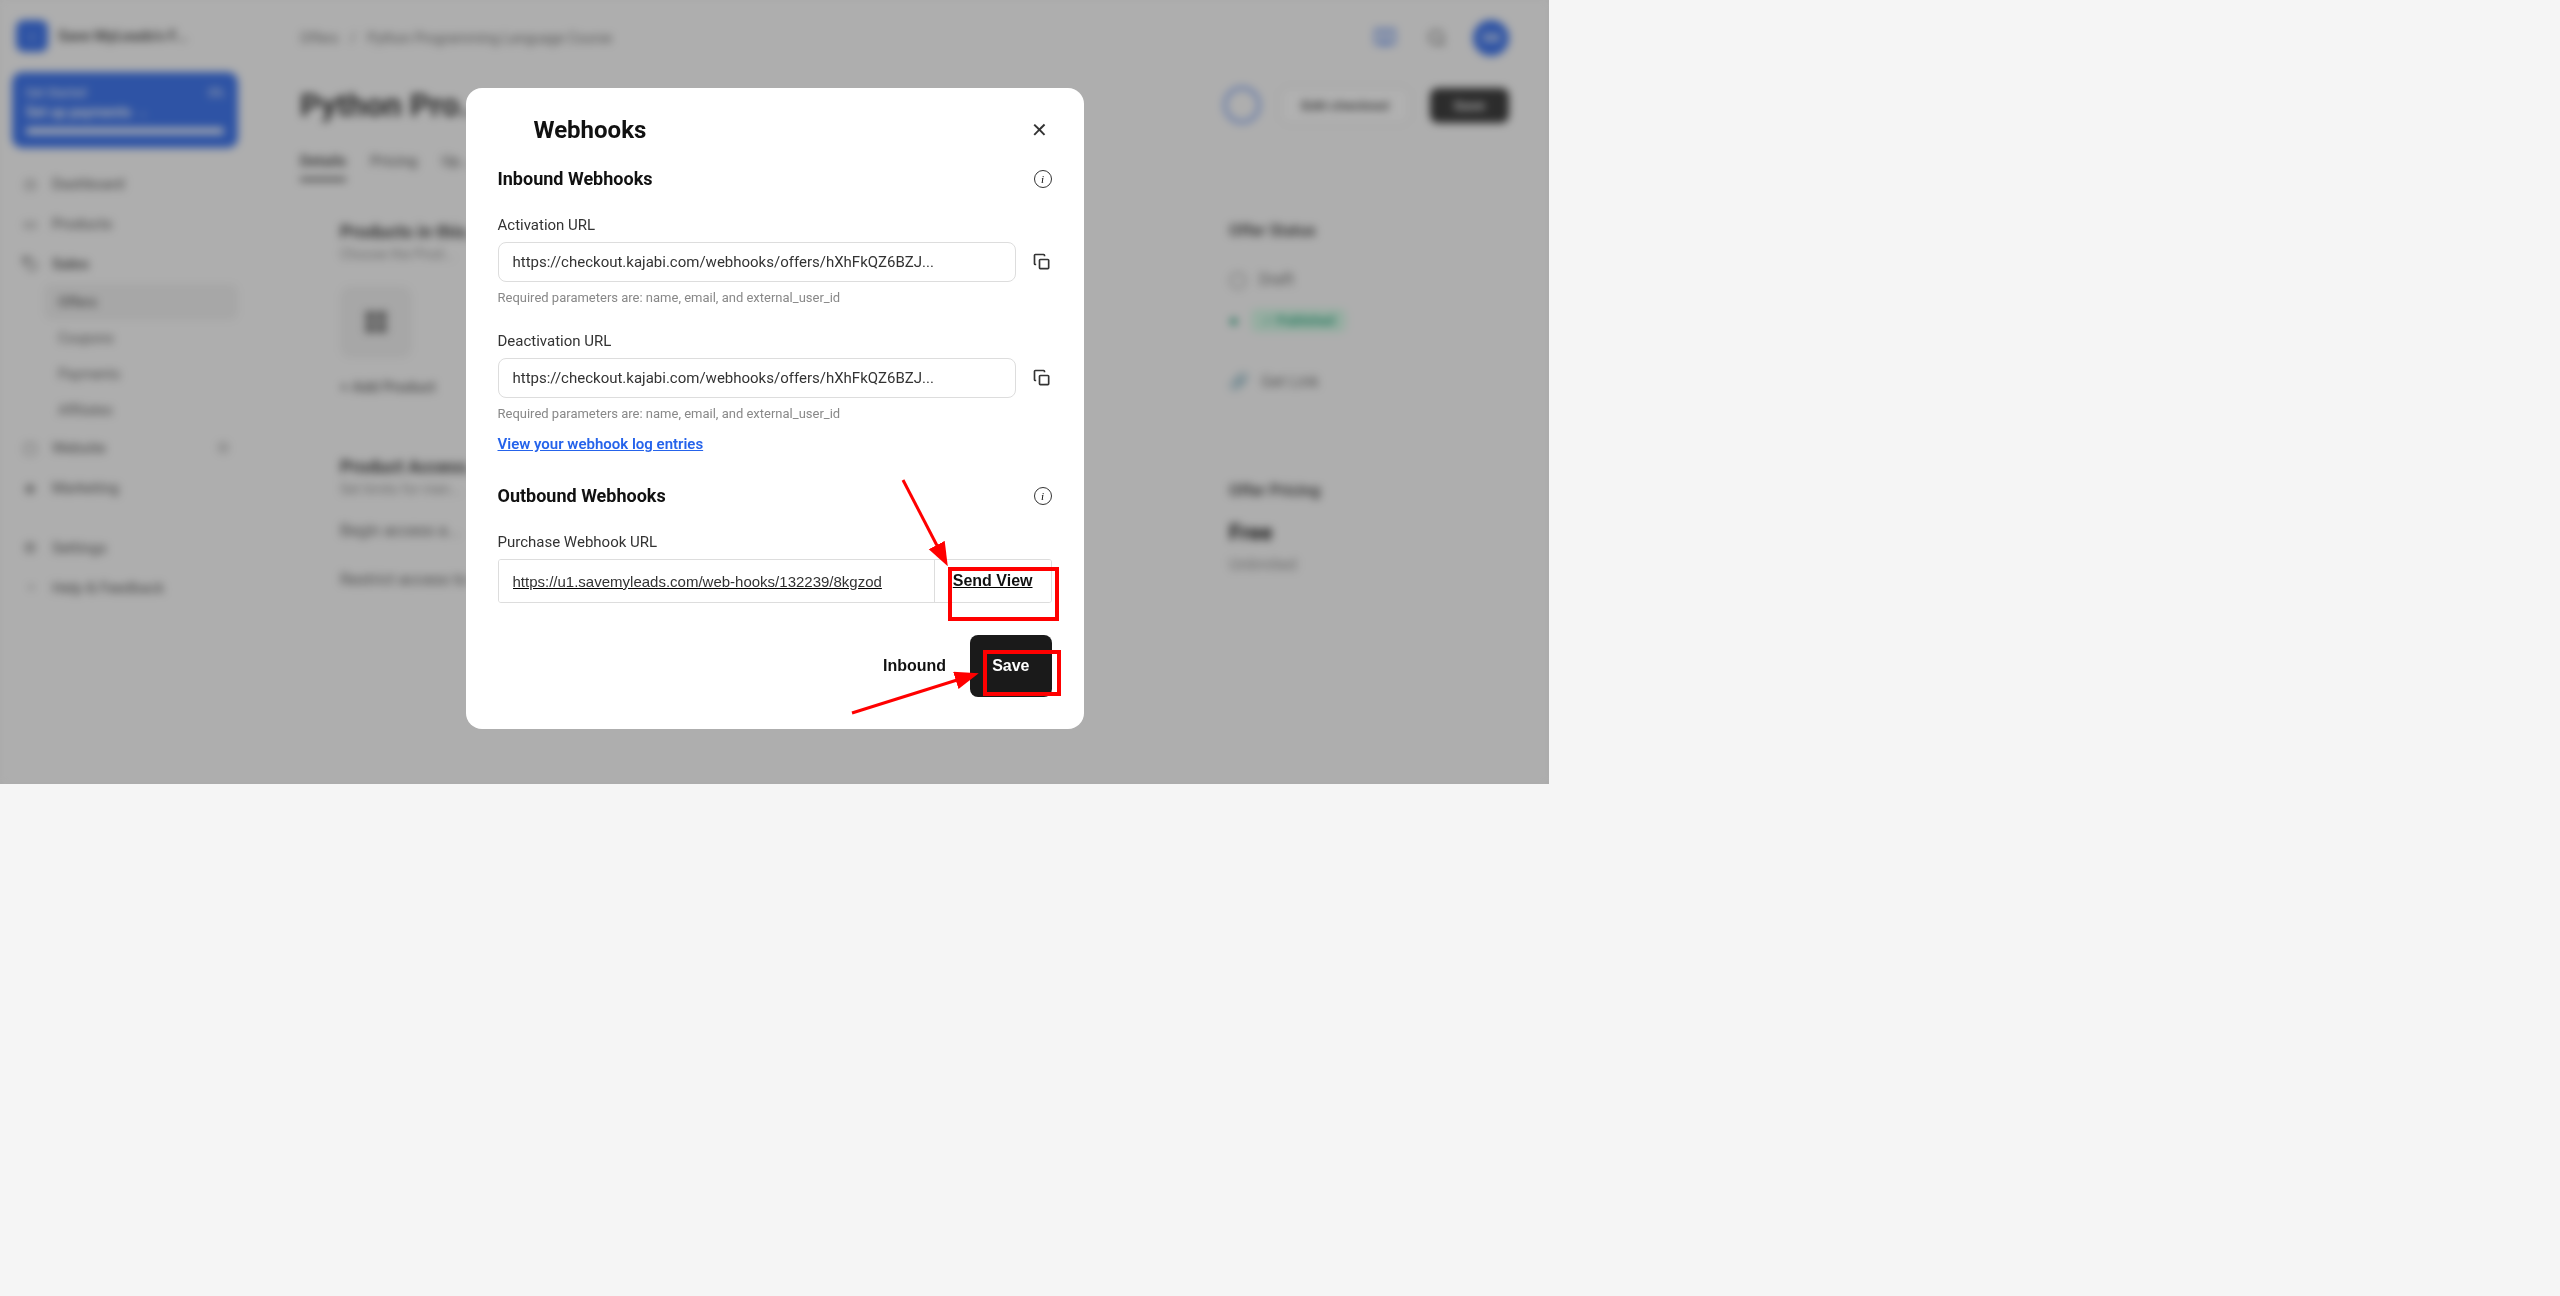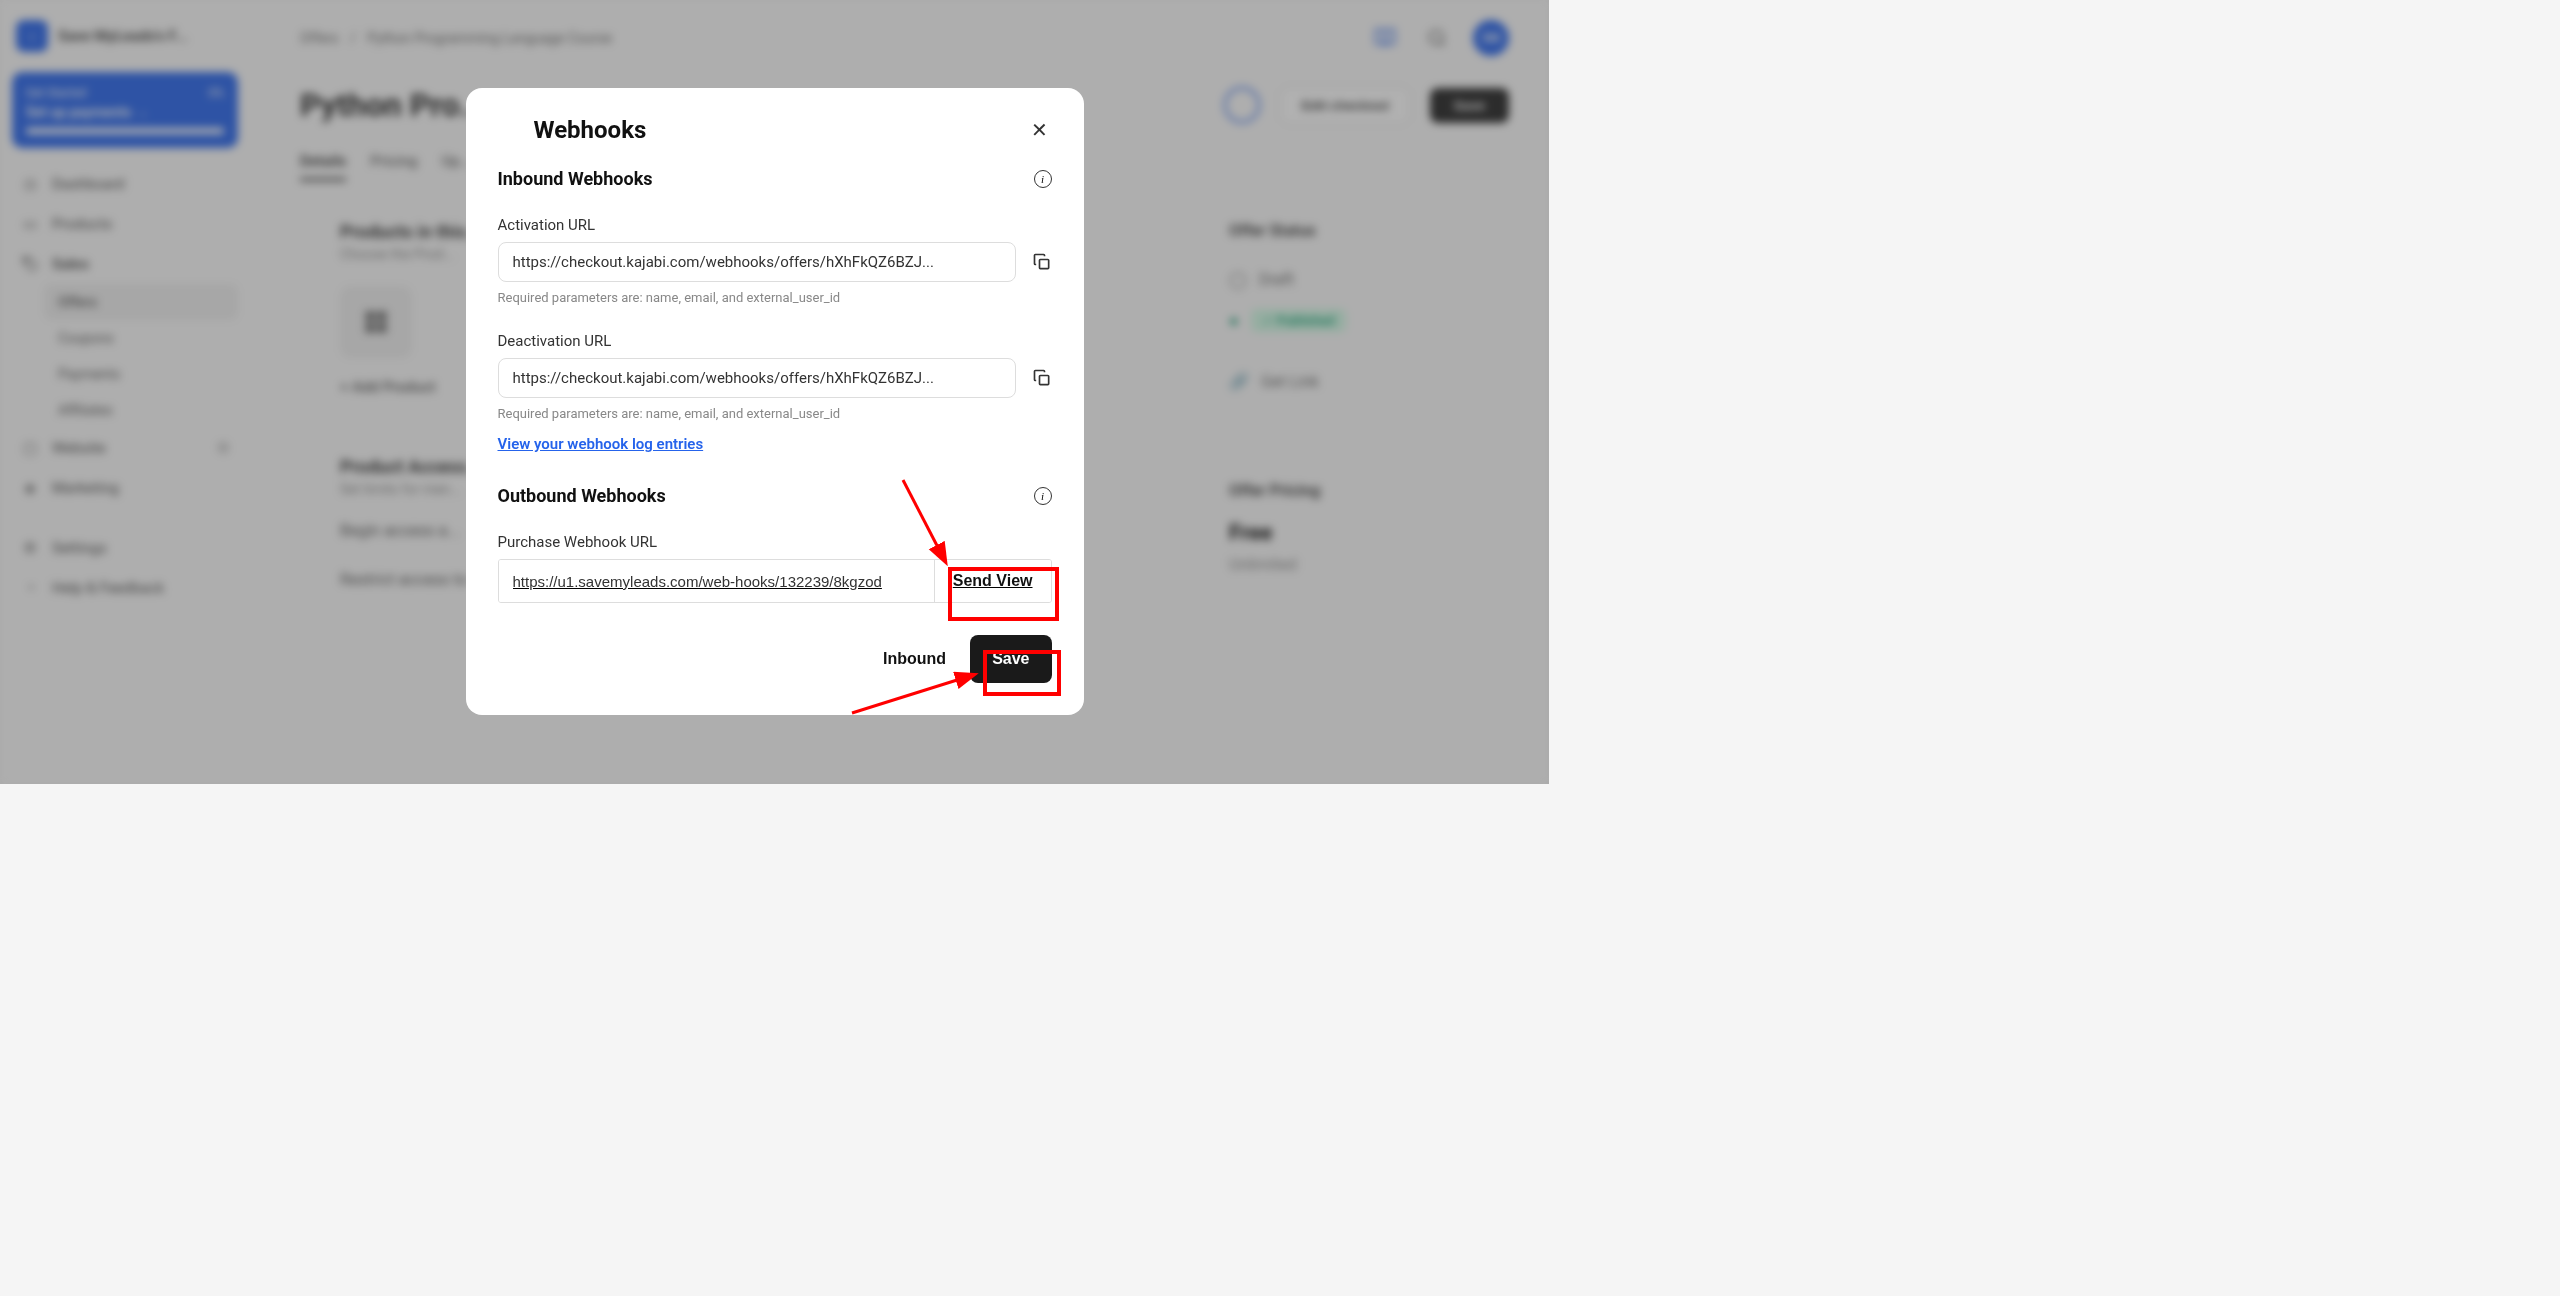--- a/index.html
+++ b/index.html
@@ -474,21 +474,21 @@
     .cancel-btn {
       background: none;
       border: none;
       font-size: 16px;
       font-weight: 600;
       color: #111;
       cursor: pointer;
     }
     
     .save-btn {
-      padding: 15px 22px;
+      padding: 22px 22px;
       background: #1a1a1a;
       color: white;
       border: none;
       border-radius: 8px;
       font-size: 16px;
       font-weight: 600;
       cursor: pointer;
     }
     
     

